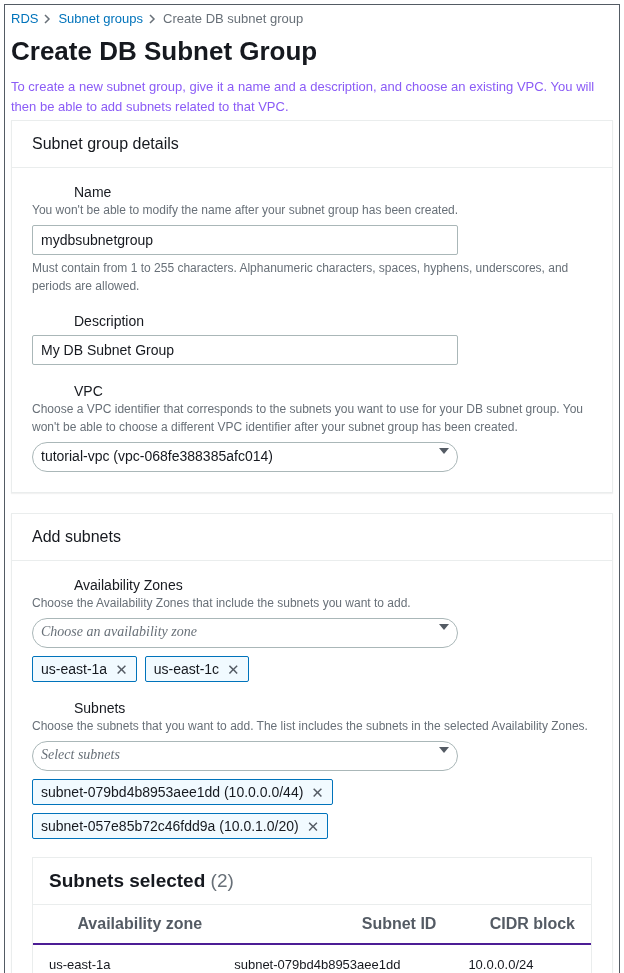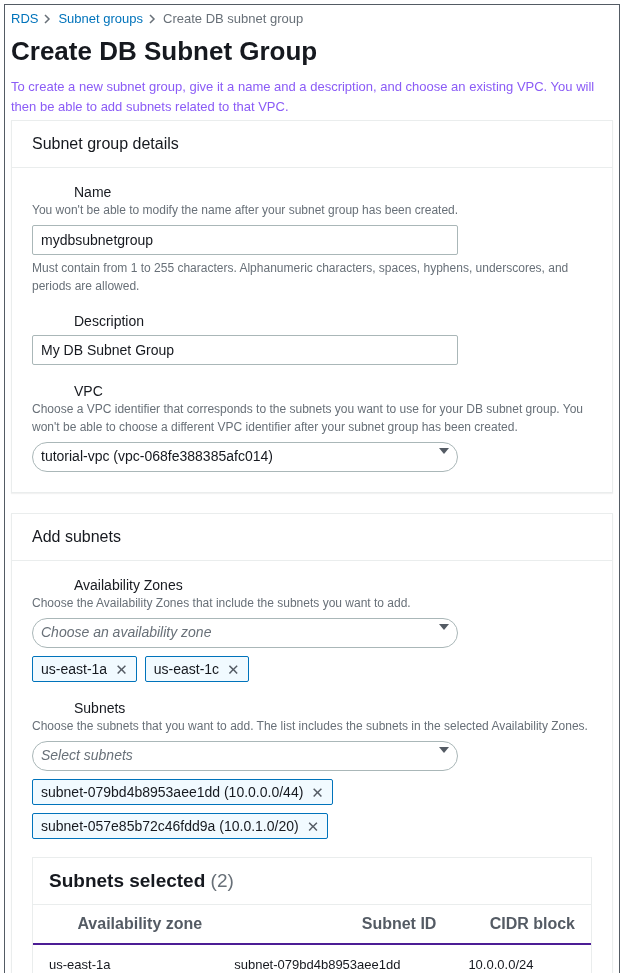--- a/index.html
+++ b/index.html
@@ -96,20 +96,21 @@
     .select-like {
       display: flex;
       align-items: flex-start;
       justify-content: space-between;
       cursor: pointer;
       border-radius: 15px;
     }
     .select-like .placeholder {
       color: #687078;
       font-style: italic;
+      font-family: Liberation Serif, serif;
     }
     .caret {
       width: 0; height: 0;
       border-left: 5px solid transparent;
       border-right: 5px solid transparent;
       border-top: 6px solid #545b64;
     }
     .token-row {
       display: flex;
       flex-wrap: wrap;

